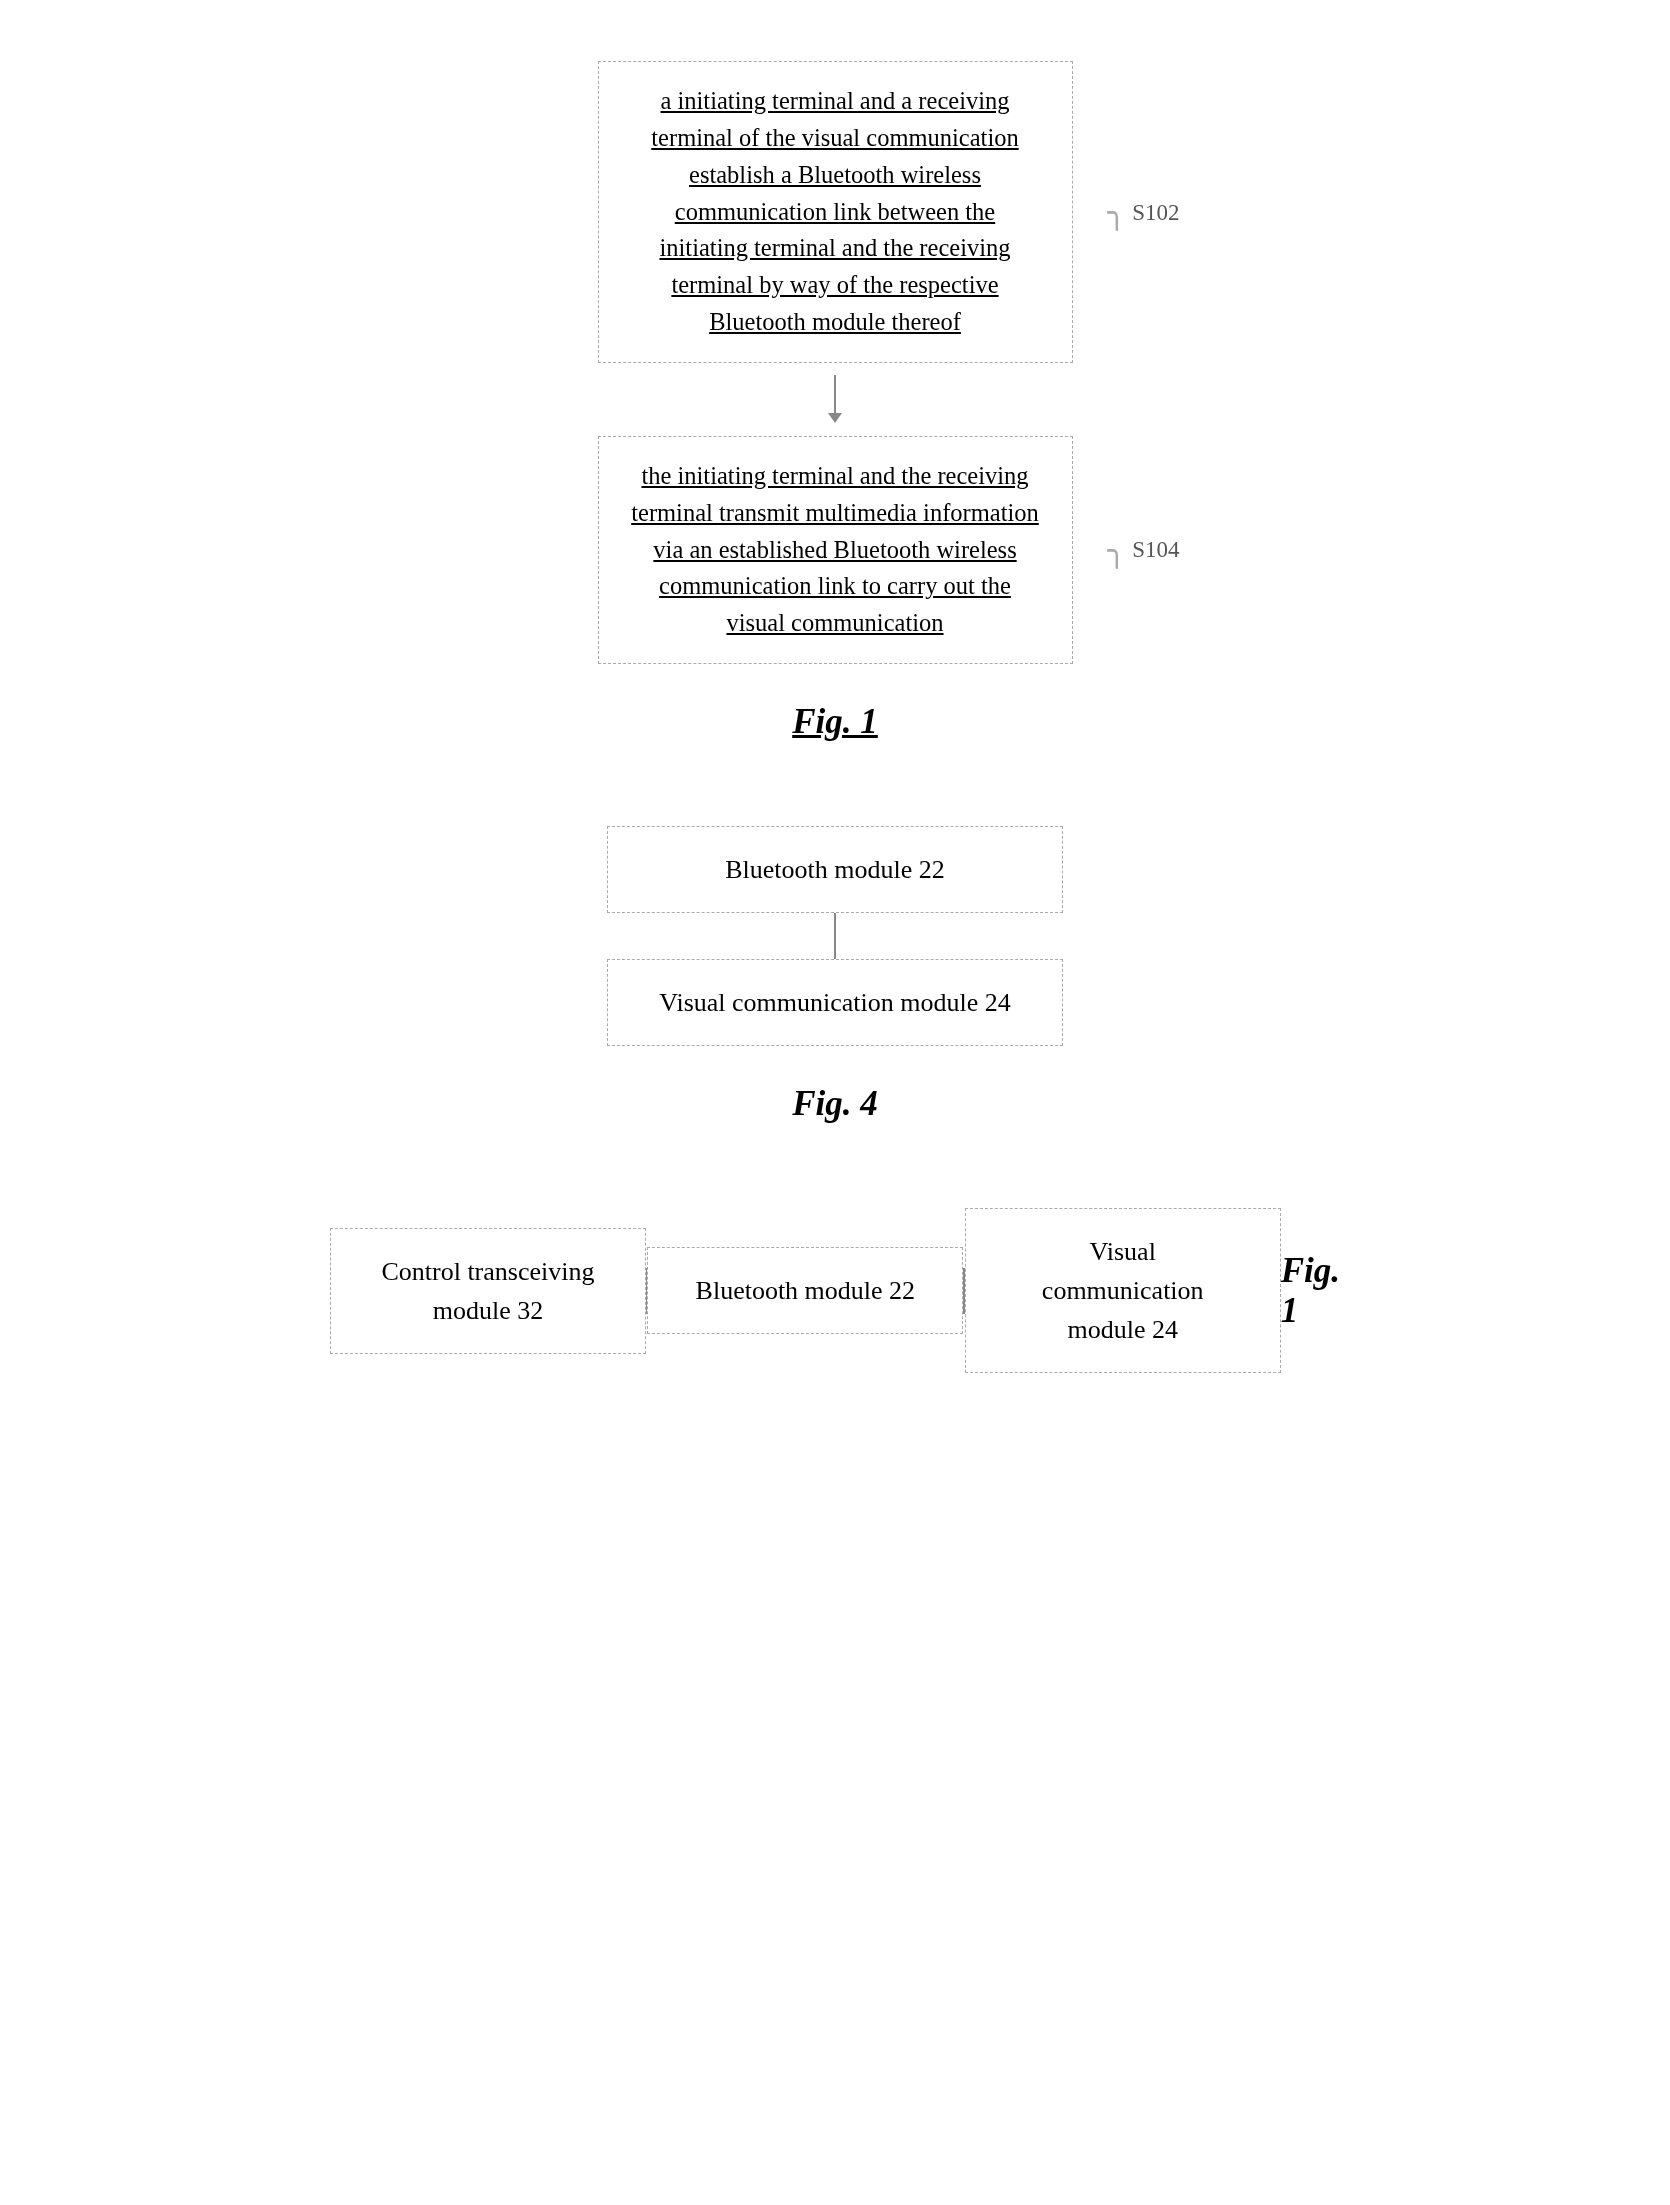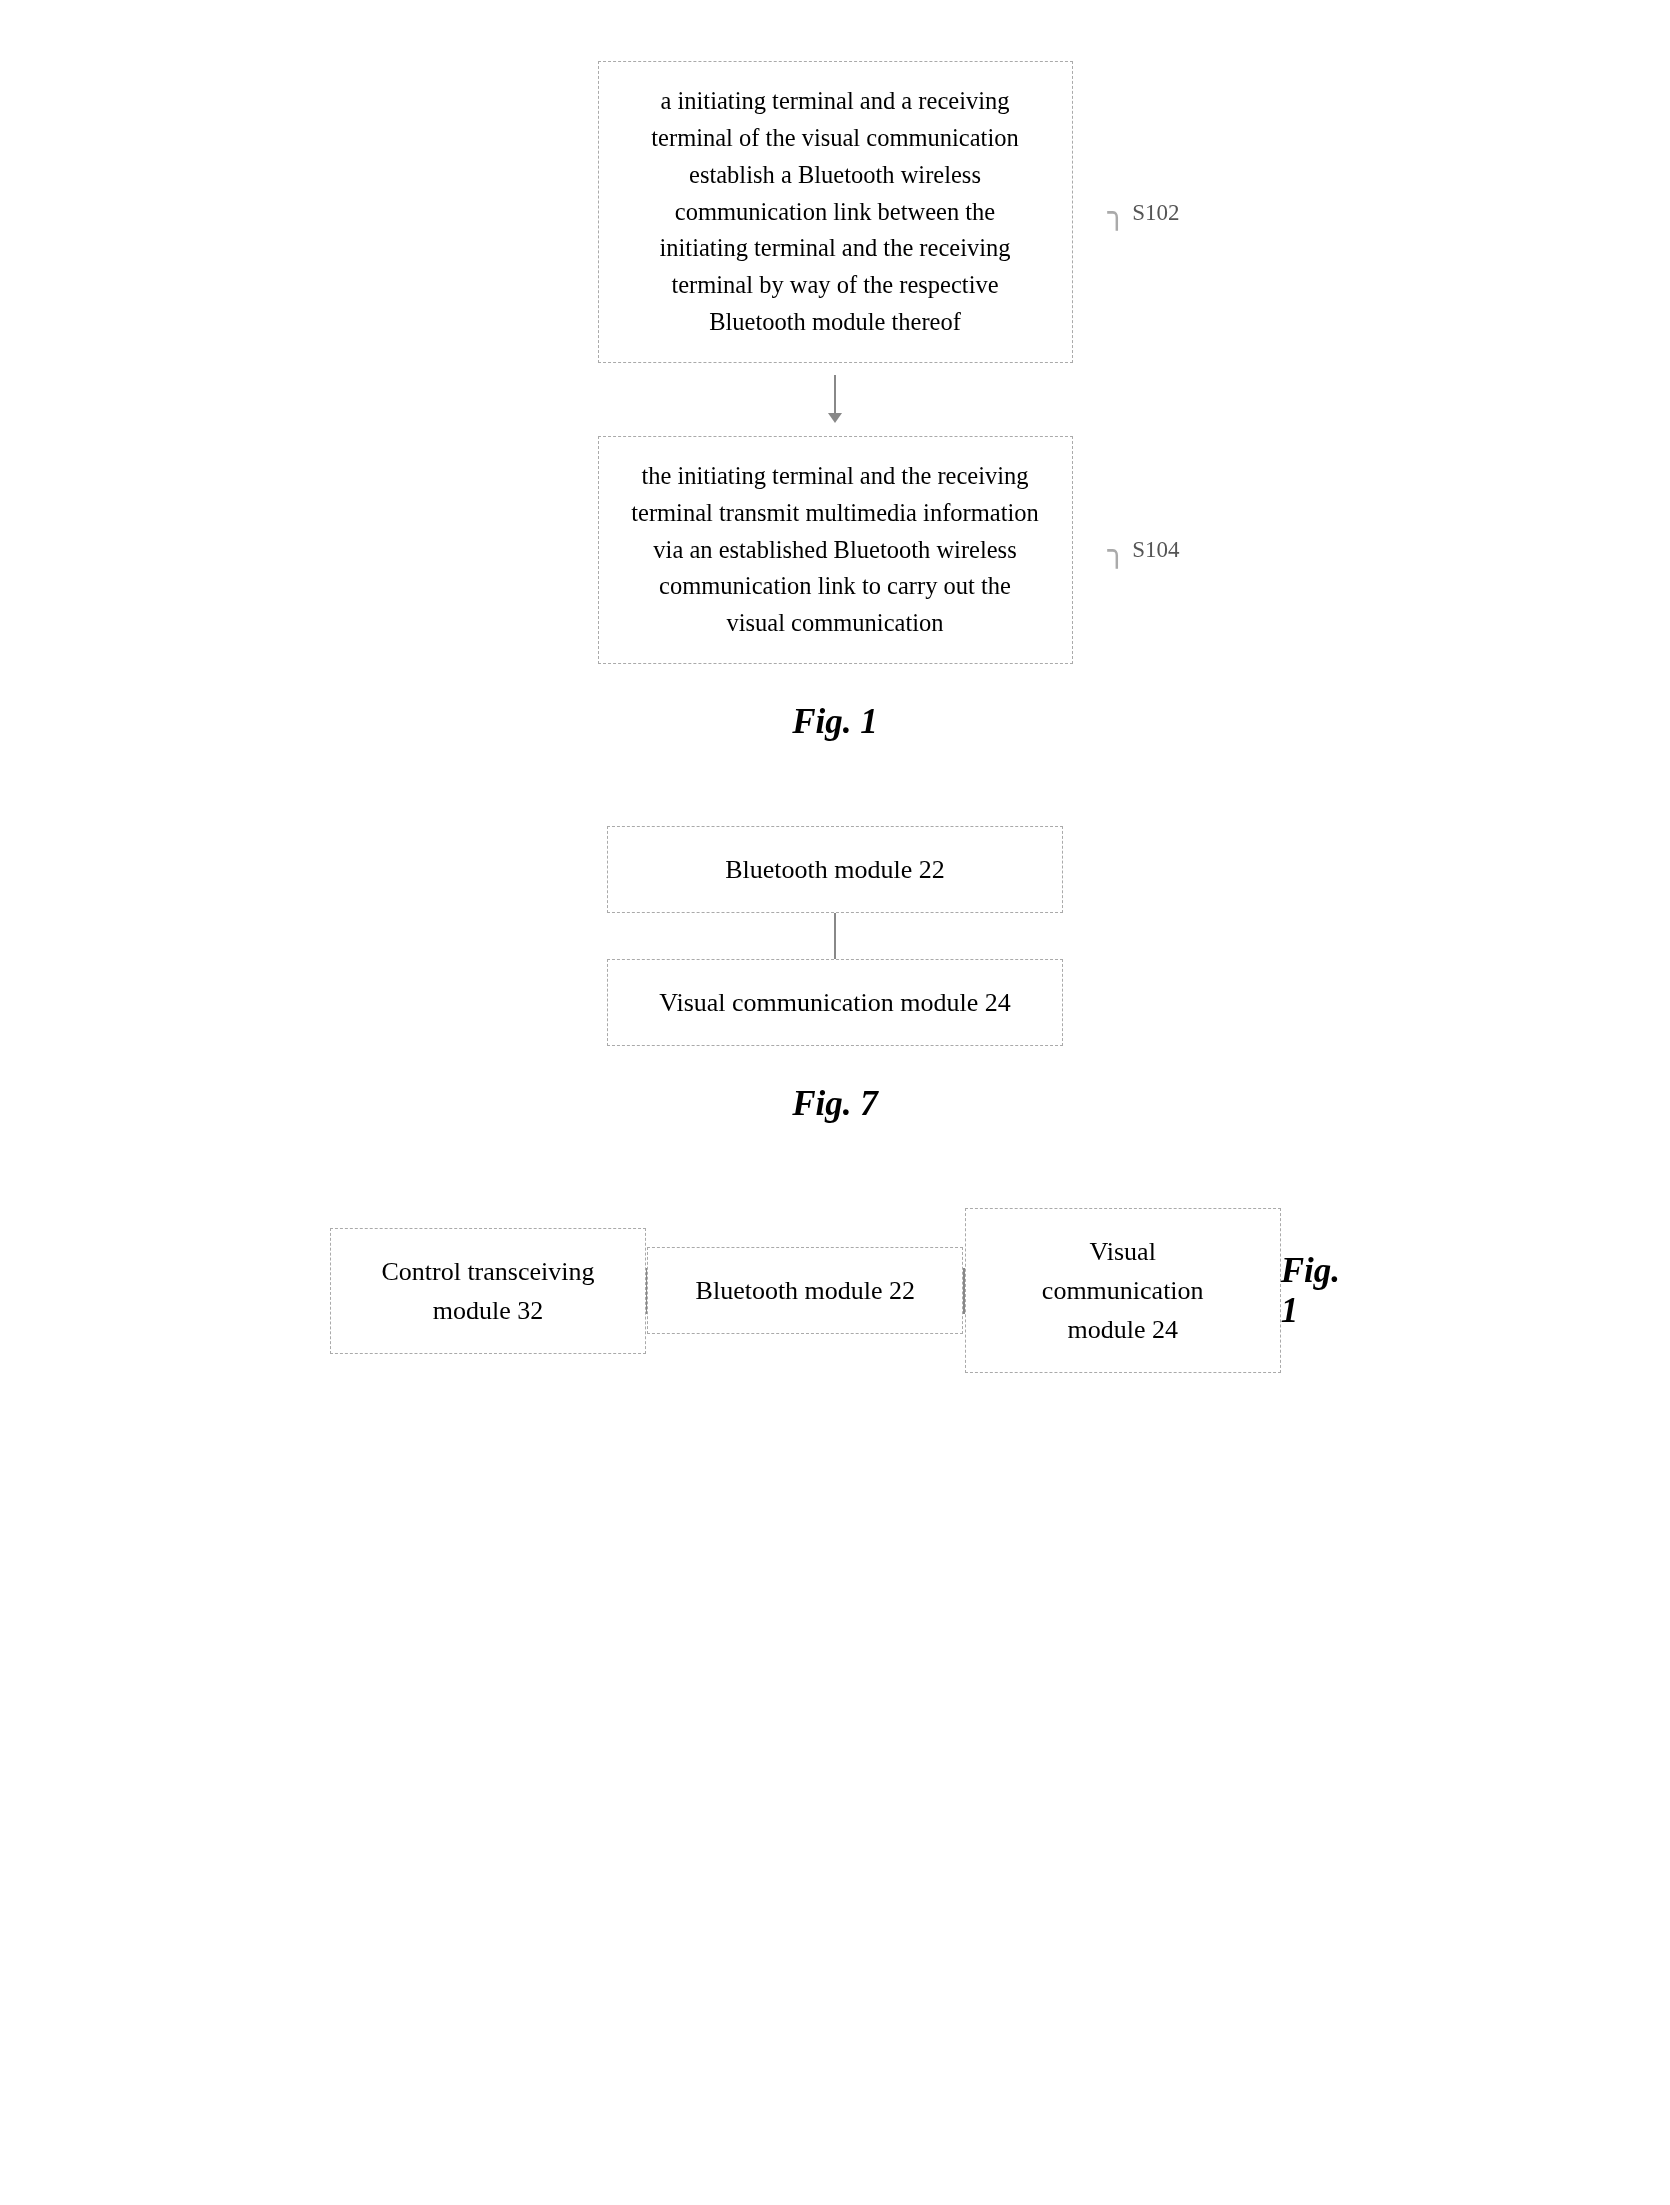--- a/index.html
+++ b/index.html
@@ -26,20 +26,21 @@
       align-items: center;
     }
 
     
     .fig1-section {
       width: 100%;
       display: flex;
       flex-direction: column;
       align-items: center;
       margin-bottom: 46px;
+      text-decoration: underline;
     }
 
     .flow-box {
       border: 1.5px dashed #aaa;
       padding: 21.4px 31px;
       text-align: center;
       font-size: 24.5px;
       line-height: 1.5;
       position: relative;
     }
@@ -180,21 +181,21 @@
     </div>
 
     <div class="connector-simple">
       <div class="connector-simple-line"></div>
     </div>
 
     <div class="module-box">
       <span>Visual communication module 24</span>
     </div>
 
-    <div class="fig-title">Fig. 7</div>
+    <div class="fig-title">Fig. 4</div>
   </div>
 
   <div class="fig3-section">
 
     <div class="module-box">
       <span>Control transceiving module 32</span>
     </div>
 
     <div class="connector-simple">
       <div class="connector-simple-line"></div>

